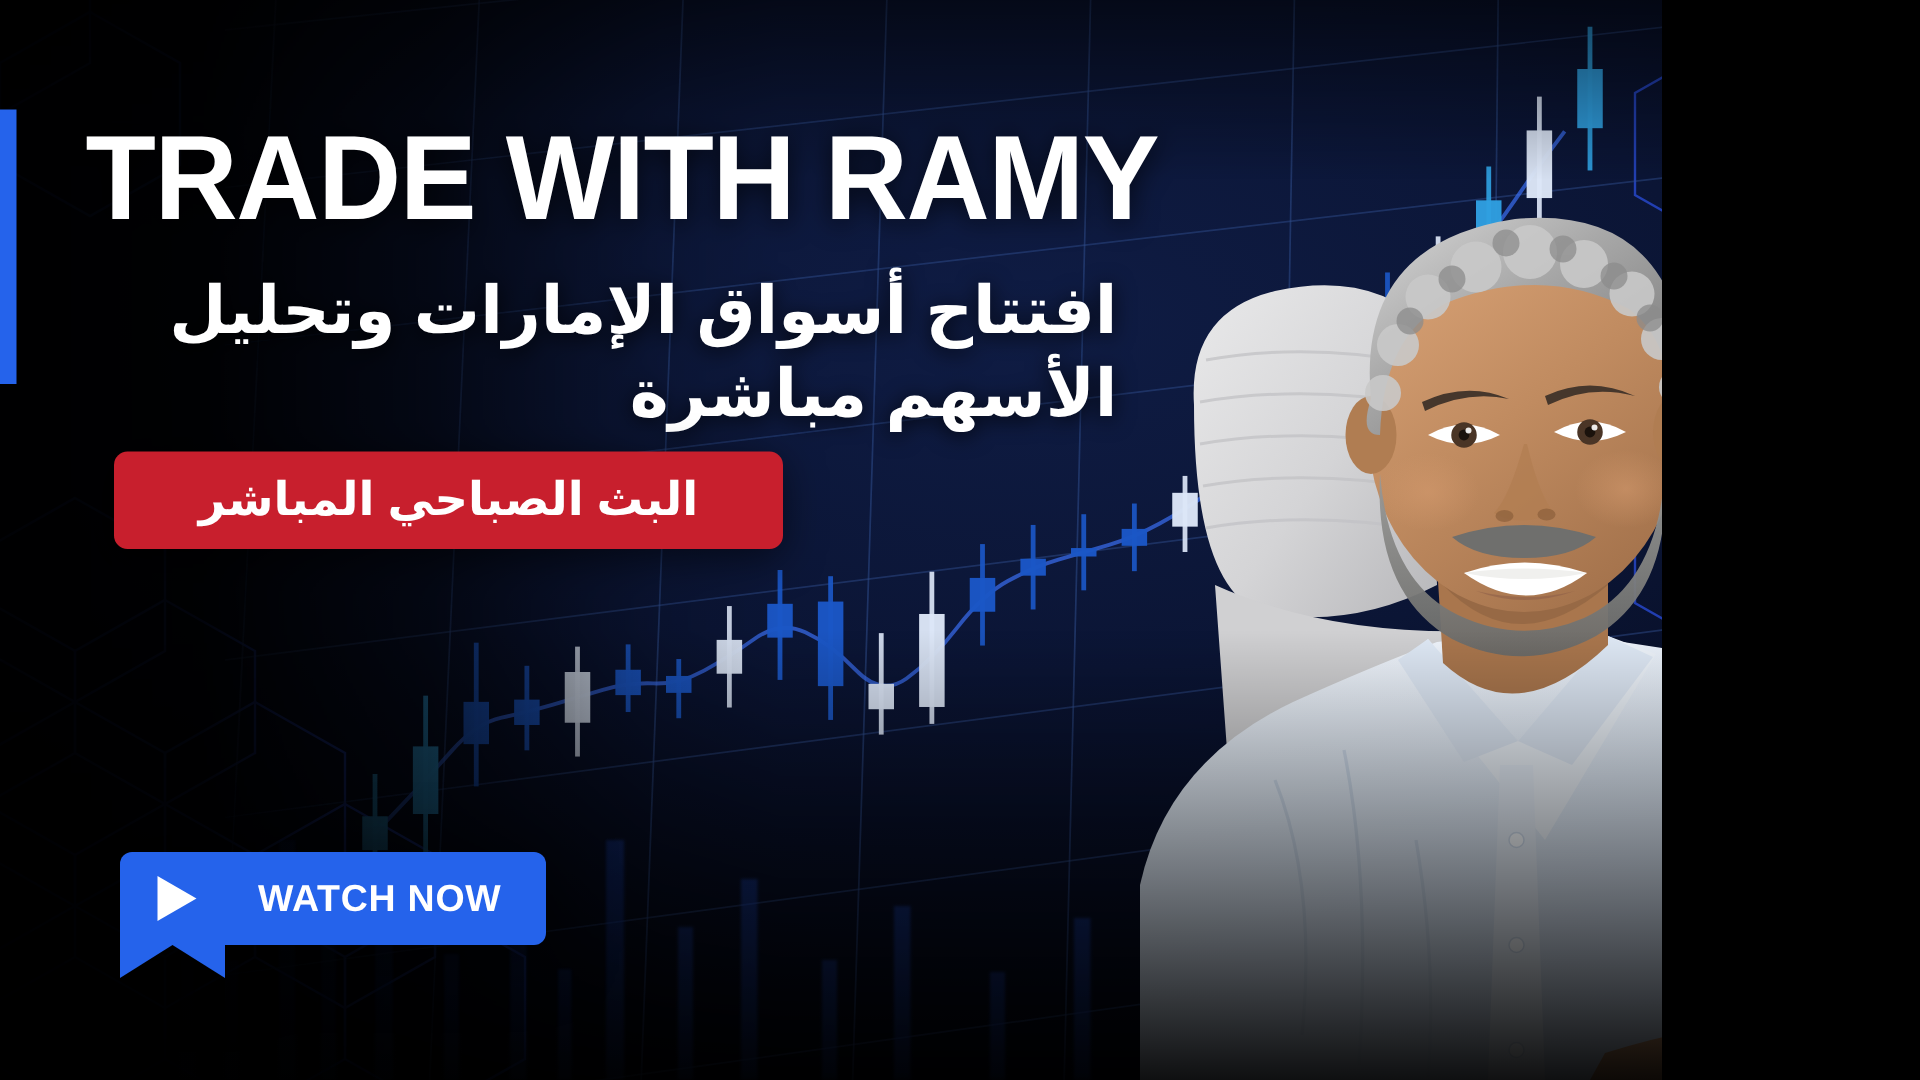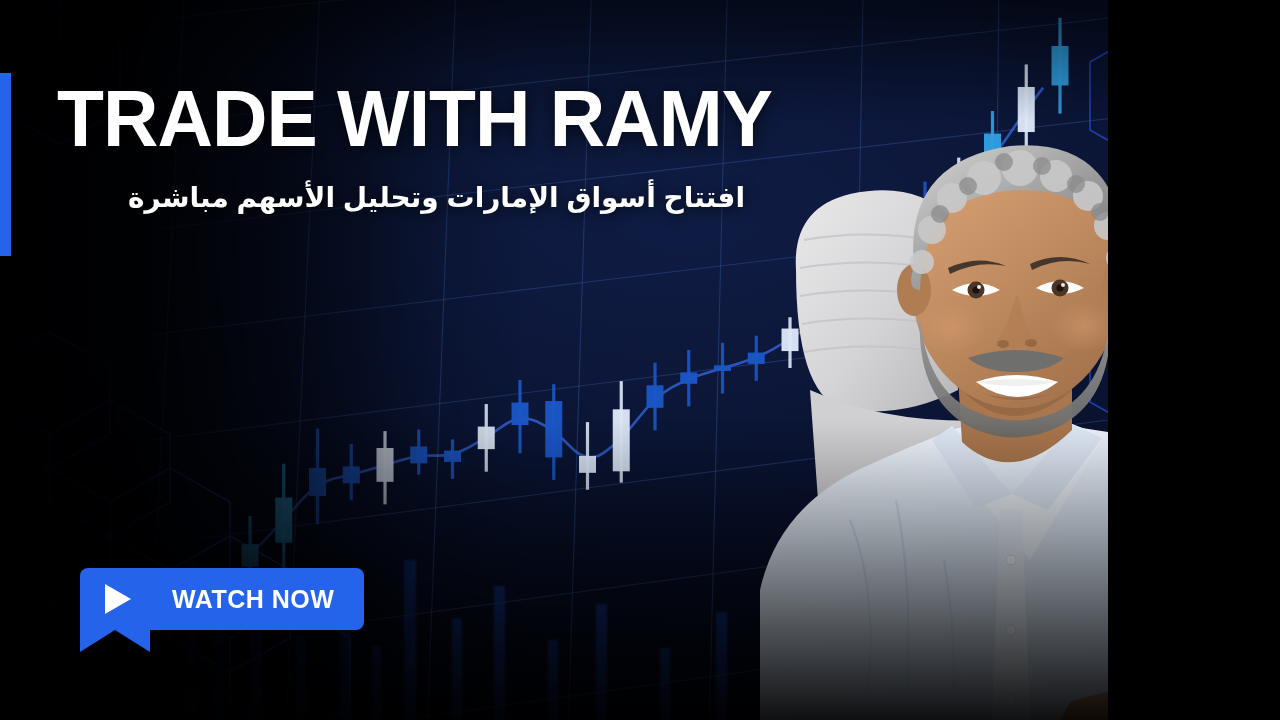--- a/index.html
+++ b/index.html
@@ -71,21 +71,21 @@
     transform-origin:left top;
     white-space:nowrap;
     text-shadow:0 2px 18px rgba(0,0,0,.75);
   }
   .subtitle{
     position:absolute; left:0px; top:180px;
     width:745px;
     text-align:right;
     direction:rtl;
     color:#ffffff;
-    font-size:28px;
+    font-size:44px;
     font-weight:bold;
     line-height:1.25;
     letter-spacing:0px;
     text-shadow:0 2px 14px rgba(0,0,0,.8);
   }
 
   
   .badge{
     position:absolute; left:76px; top:301px;
     width:446px; height:65px;
@@ -451,20 +451,23 @@
   <div class="veil-left"></div>
   <div class="veil-top"></div>
   <div class="veil-bottom"></div>
 
   <div class="accent-bar"></div>
 
   <div class="title">TRADE WITH RAMY</div>
 
   <div class="subtitle">افتتاح أسواق الإمارات وتحليل الأسهم مباشرة</div>
 
+  <div class="badge">
+    <span class="badge-text">البث الصباحي المباشر</span>
+  </div>
 
   <div class="watch">
     <div class="watch-play">
       <div class="play-tri"></div>
     </div>
     <div class="watch-label-box">
       <span class="watch-label">WATCH NOW</span>
     </div>
   </div>
 

